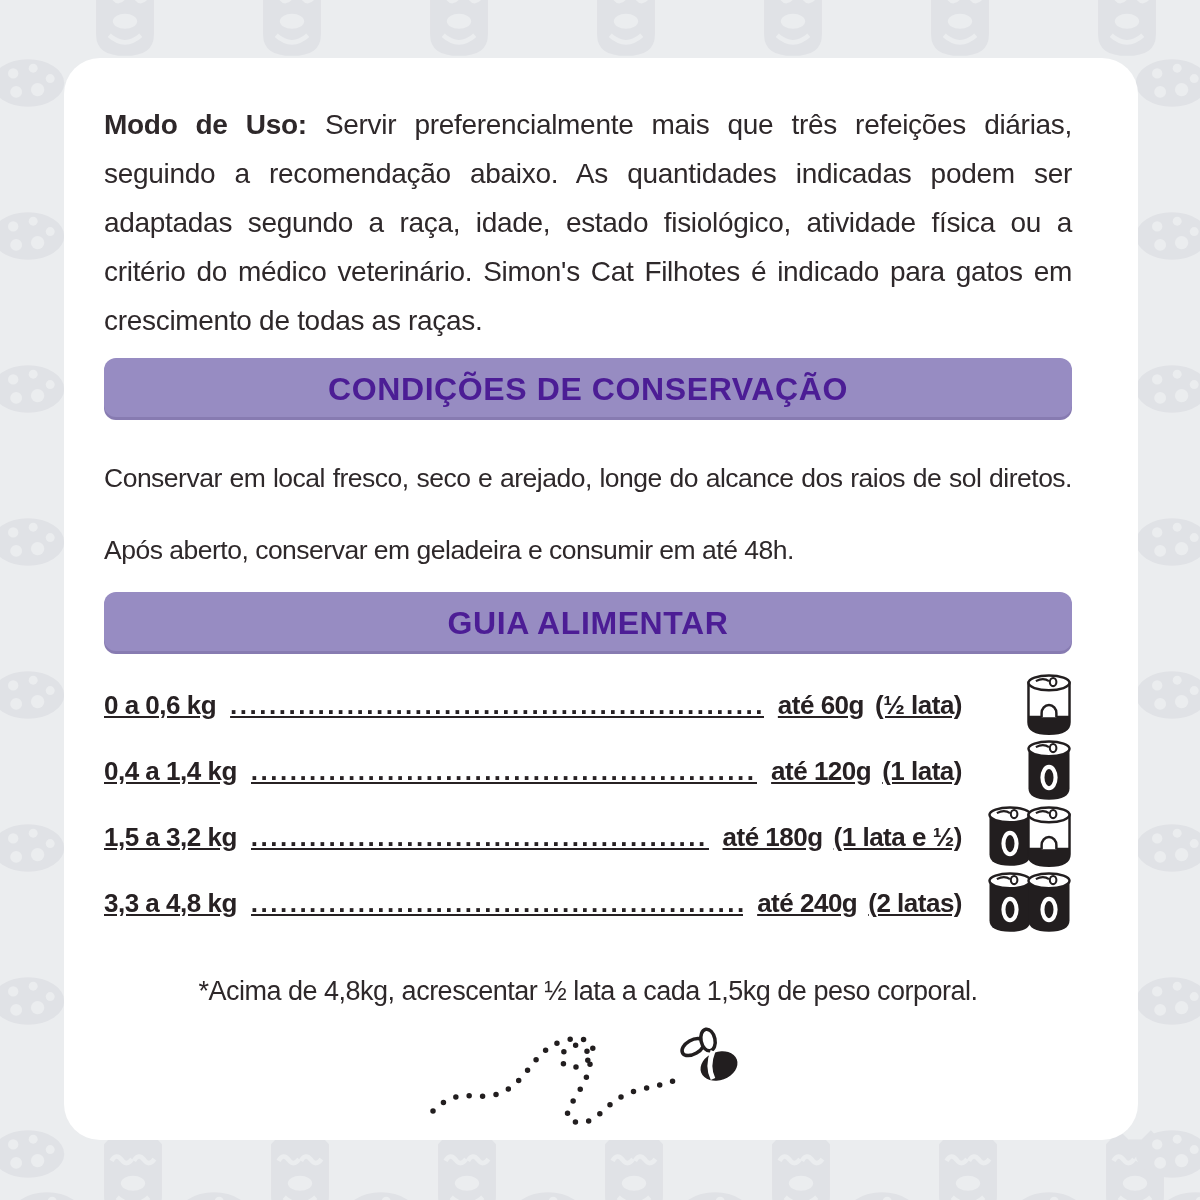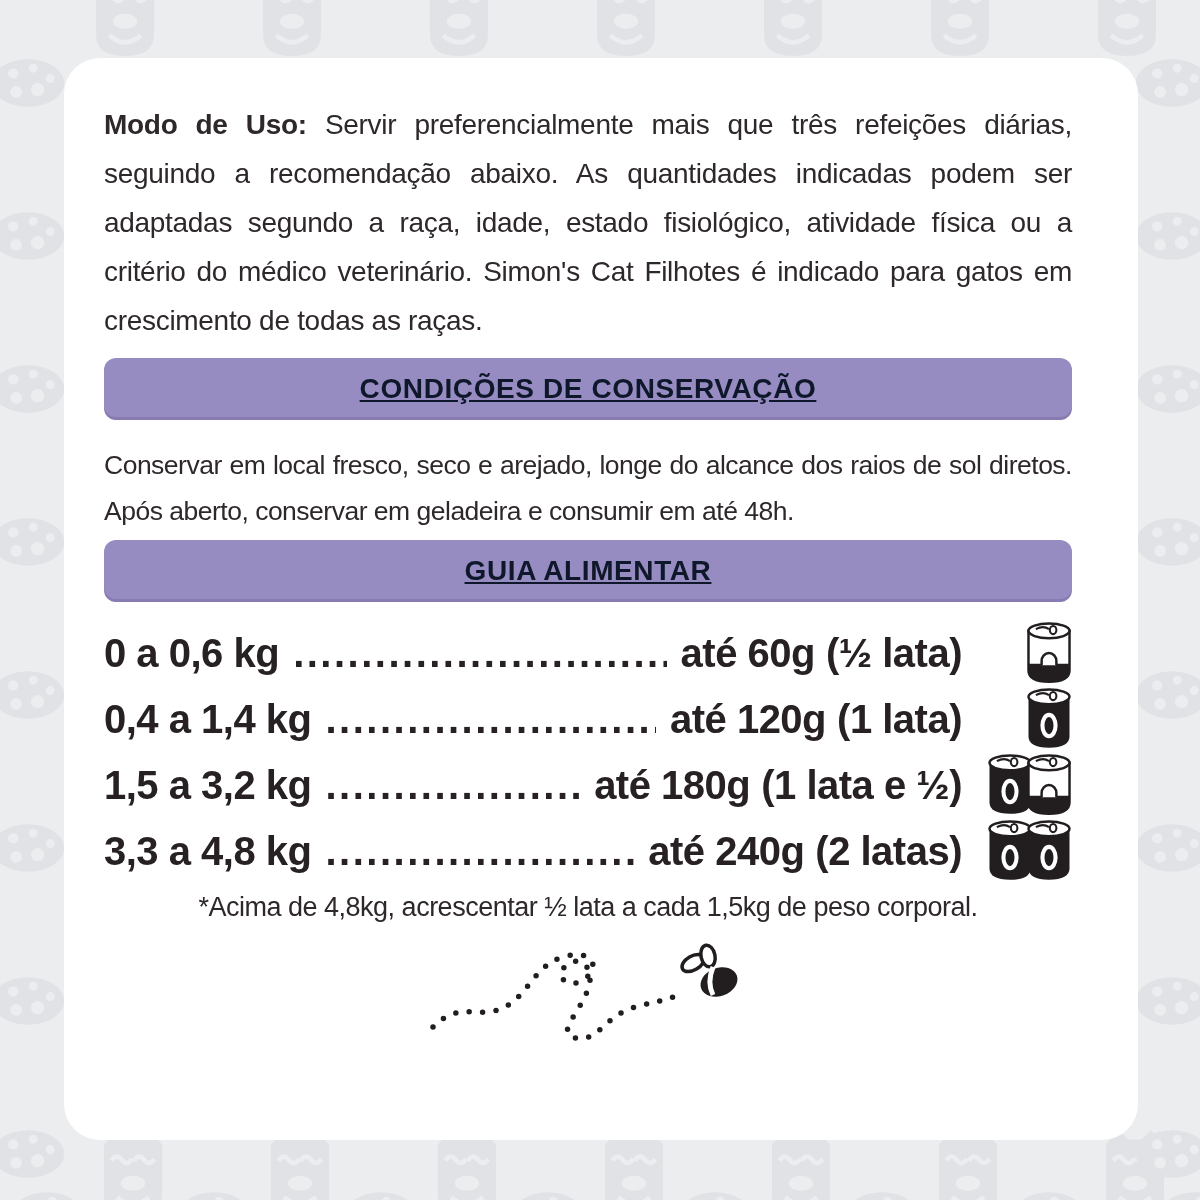--- a/index.html
+++ b/index.html
@@ -40,47 +40,47 @@
 
   .banner{
     margin-top:13px;
     height:62px;
     background:var(--accent);
     border-radius:12px;
     display:flex;align-items:center;justify-content:center;
     box-shadow:inset 0 -3px 0 rgba(40,20,80,0.14);
   }
   .banner-title{
-    color:#0f172a;
+    color:#4c1d95;
     font-weight:bold;
-    font-size:28px;
+    font-size:32px;
     letter-spacing:0.6px;
-    text-decoration:underline;
   }
   .banner.guide{ margin-top:6px; }
 
   .conservation-paragraph{
     margin-top:22px;
     font-size:26.5px;
-    line-height:46px;
+    line-height:72px;
     color:var(--ink);
     text-align:justify;
     letter-spacing:-0.5px;
   }
 
   #guide-rows{ margin-top:18px; }
   .guide-row{
     display:flex;
     align-items:center;
     height:66px;
     font-weight:bold;
-    font-size:40px;
+    font-size:26px;
     letter-spacing:-0.5px;
     color:var(--ink-strong);
     white-space:nowrap;
+    text-decoration:underline;
   }
   .row-weight{ flex:0 0 auto; }
   .row-dots{
     flex:1 1 0;
     overflow:hidden;
     margin:0 14px;
     letter-spacing:2.5px;
     min-width:20px;
   }
   .row-amount{ flex:0 0 auto; }
@@ -89,21 +89,21 @@
     flex:0 0 auto;
     width:96px;
     margin-left:14px;
     display:flex;
     justify-content:flex-end;
     align-items:center;
   }
   .row-cans svg + svg{ margin-left:-7px; }
 
   .footnote{
-    margin-top:8px;
+    margin-top:40px;
     text-align:center;
     font-size:27px;
     letter-spacing:-0.5px;
     color:var(--ink);
   }
 
   .bee-wrap{
     margin-top:16px;
     display:flex;
     justify-content:center;

